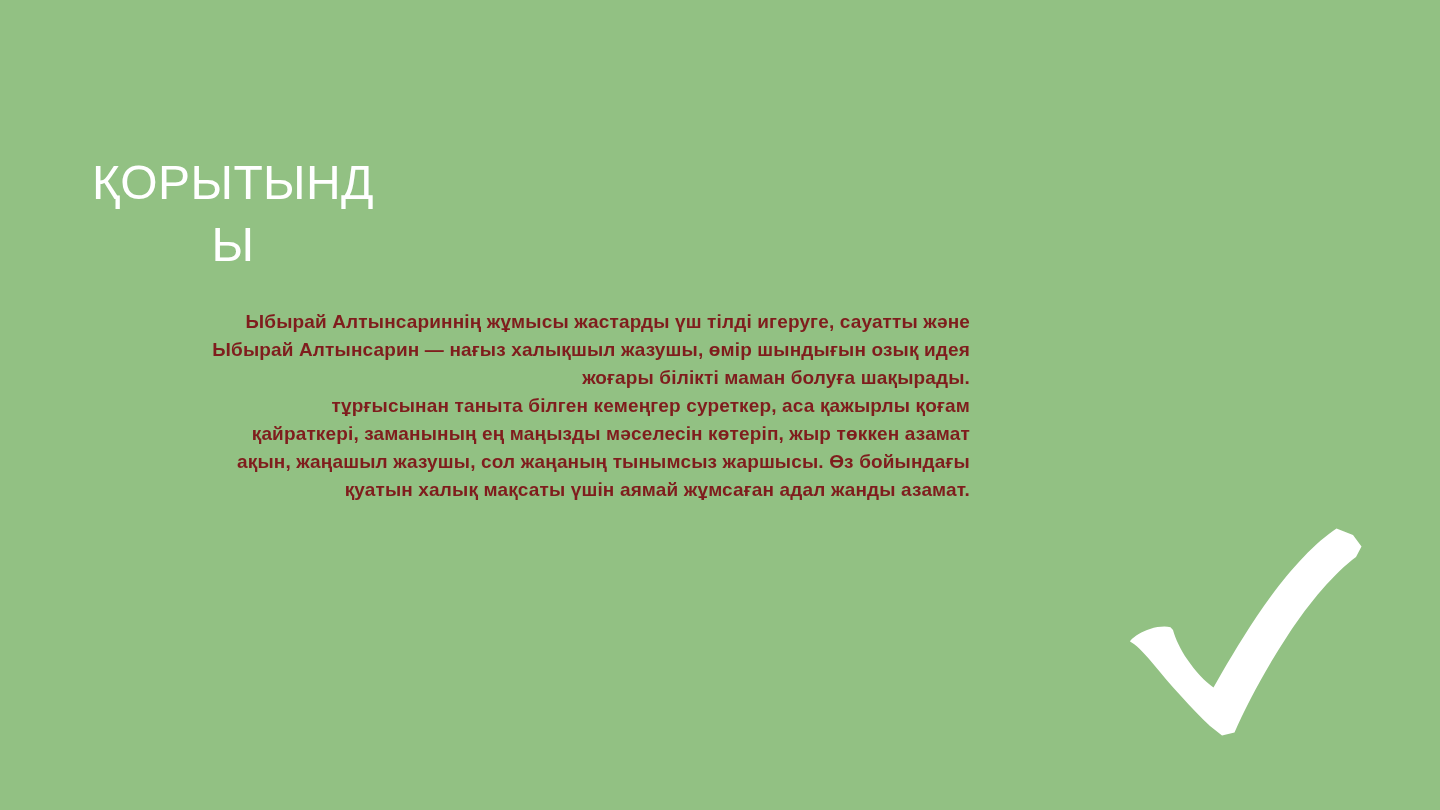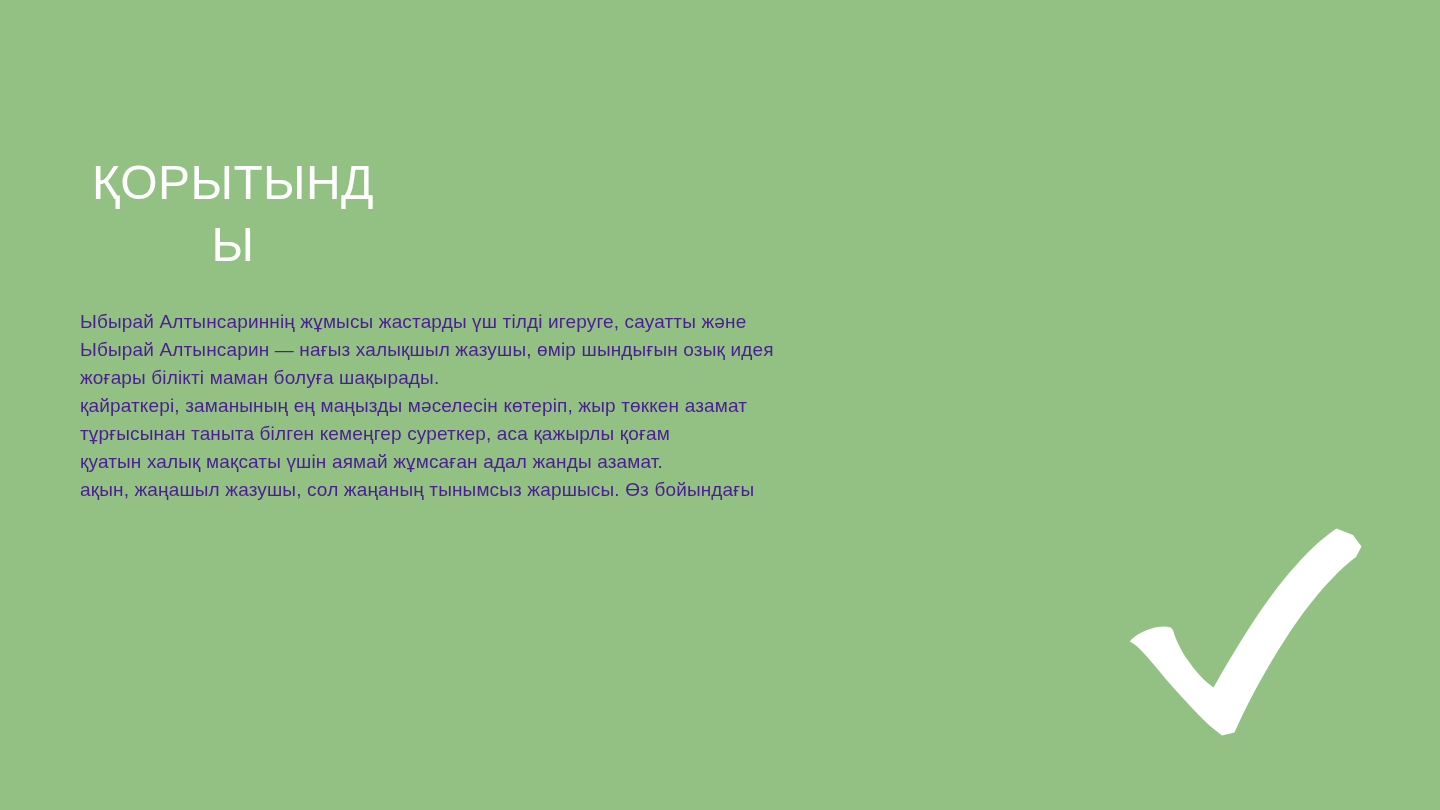--- a/index.html
+++ b/index.html
@@ -46,27 +46,28 @@
   }
 
   
   #body-block {
     position: absolute;
     left: 80px;
     top: 308px;
     width: 890px;
   }
   .body-line {
-    color: #4c1d95;
+    color: #7f1d1d;
     font-family: "Liberation Sans", sans-serif;
     font-size: 19px;
-    font-weight: 400;
+    font-weight: 700;
     line-height: 28px;
     letter-spacing: 0.15px;
     white-space: pre;
+    text-align: right;
   }
 
   
   #checkmark {
     position: absolute;
     left: 1112px;
     top: 512px;
     width: 268px;
     height: 236px;
   }
@@ -82,24 +83,24 @@
 <div id="slide">
 
   <div id="title-block">
     <h1 id="slide-title">ҚОРЫТЫНДЫ</h1>
   </div>
 
   <div id="body-block">
     <div class="body-line">Ыбырай Алтынсариннің жұмысы жастарды үш тілді игеруге, сауатты және</div>
     <div class="body-line">Ыбырай Алтынсарин — нағыз халықшыл жазушы, өмір шындығын озық идея</div>
     <div class="body-line">жоғары білікті маман болуға шақырады.</div>
+    <div class="body-line">тұрғысынан таныта білген кемеңгер суреткер, аса қажырлы қоғам</div>
     <div class="body-line">қайраткері, заманының ең маңызды мәселесін көтеріп, жыр төккен азамат</div>
-    <div class="body-line">тұрғысынан таныта білген кемеңгер суреткер, аса қажырлы қоғам</div>
+    <div class="body-line">ақын, жаңашыл жазушы, сол жаңаның тынымсыз жаршысы. Өз бойындағы</div>
     <div class="body-line">қуатын халық мақсаты үшін аямай жұмсаған адал жанды азамат.</div>
-    <div class="body-line">ақын, жаңашыл жазушы, сол жаңаның тынымсыз жаршысы. Өз бойындағы</div>
   </div>
 
   <div id="checkmark">
     <svg viewBox="0 0 268 236" xmlns="http://www.w3.org/2000/svg" aria-hidden="true">
       <path d="M18.5 128.5
                C 22.5 124.0 30.0 119.5 38.0 117.0
                C 45.5 114.6 53.0 114.0 58.5 115.2
                L 61.0 118.0
                C 63.5 127.0 68.5 137.5 75.0 147.0
                C 83.5 159.5 93.0 169.5 101.5 175.5

